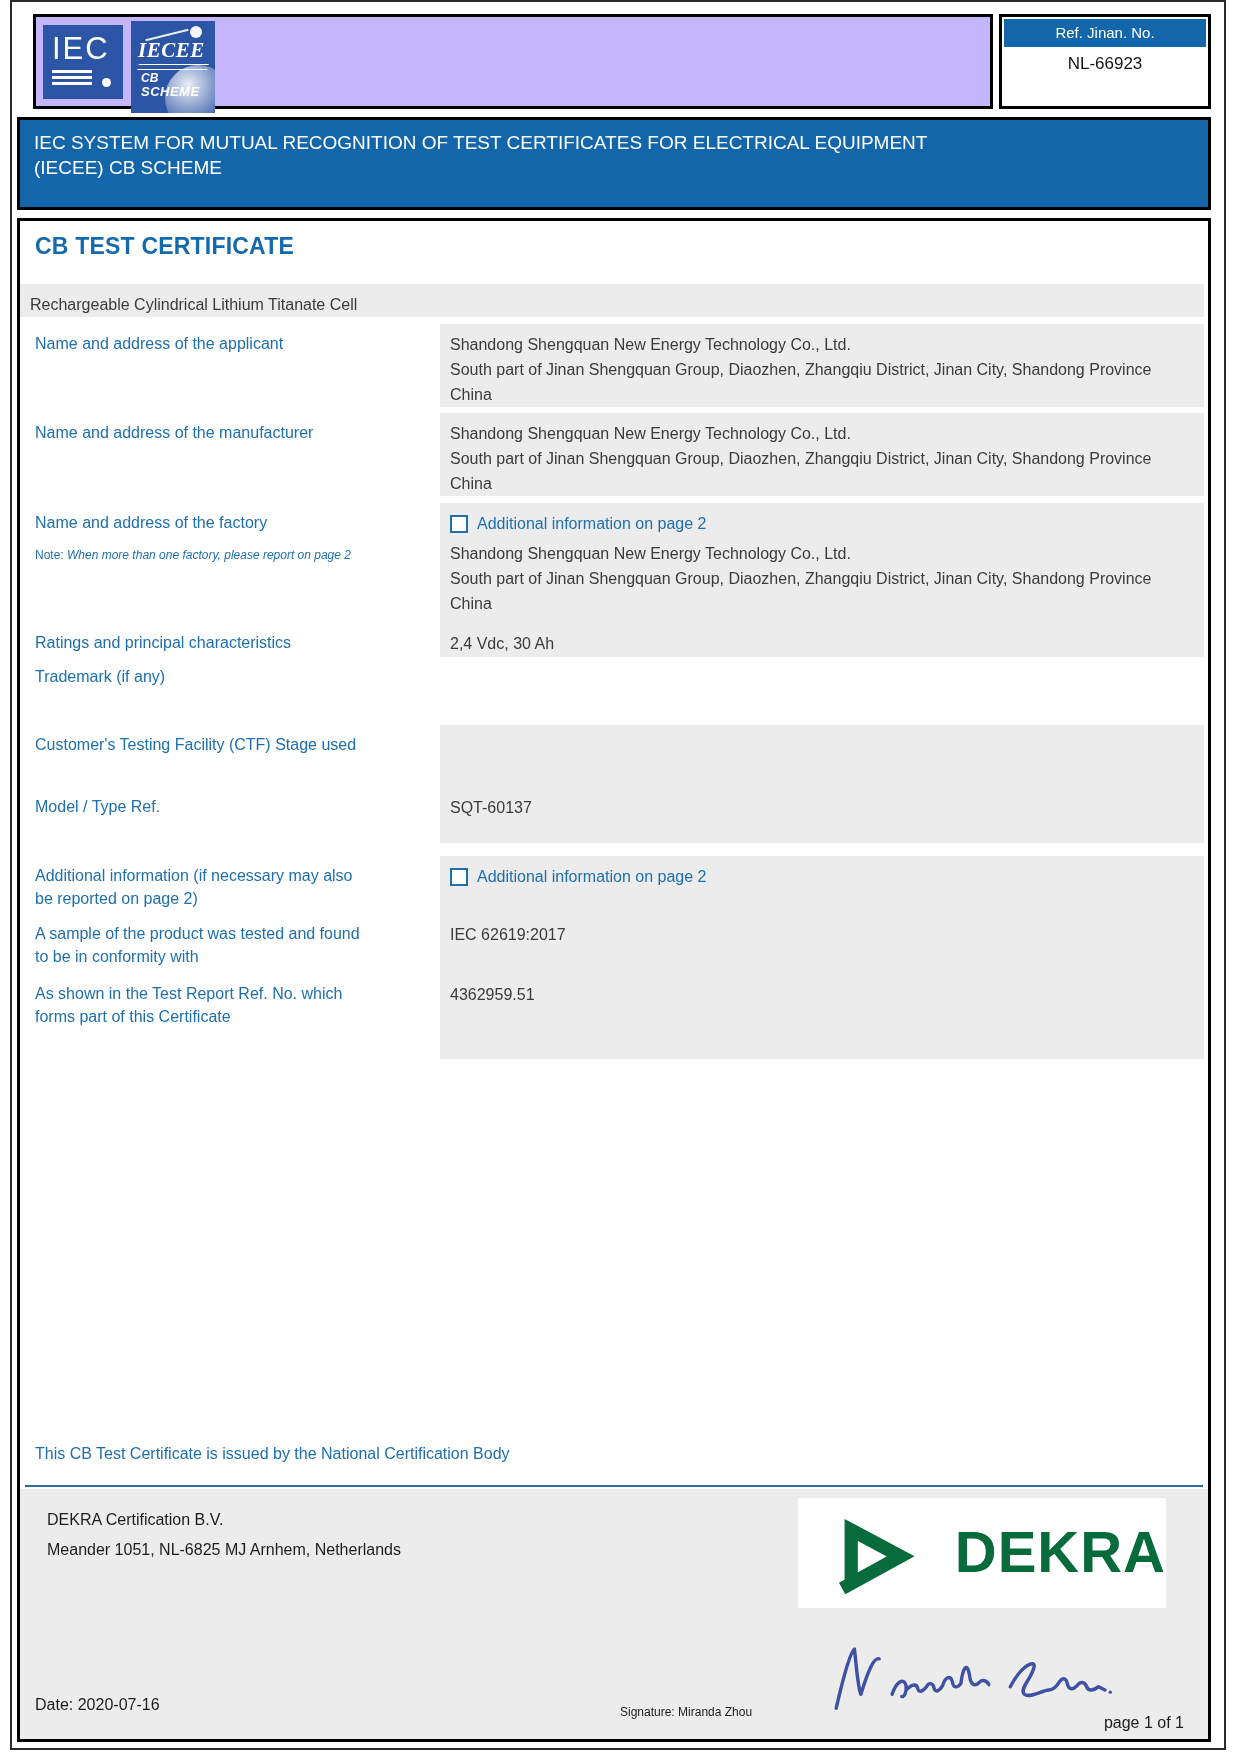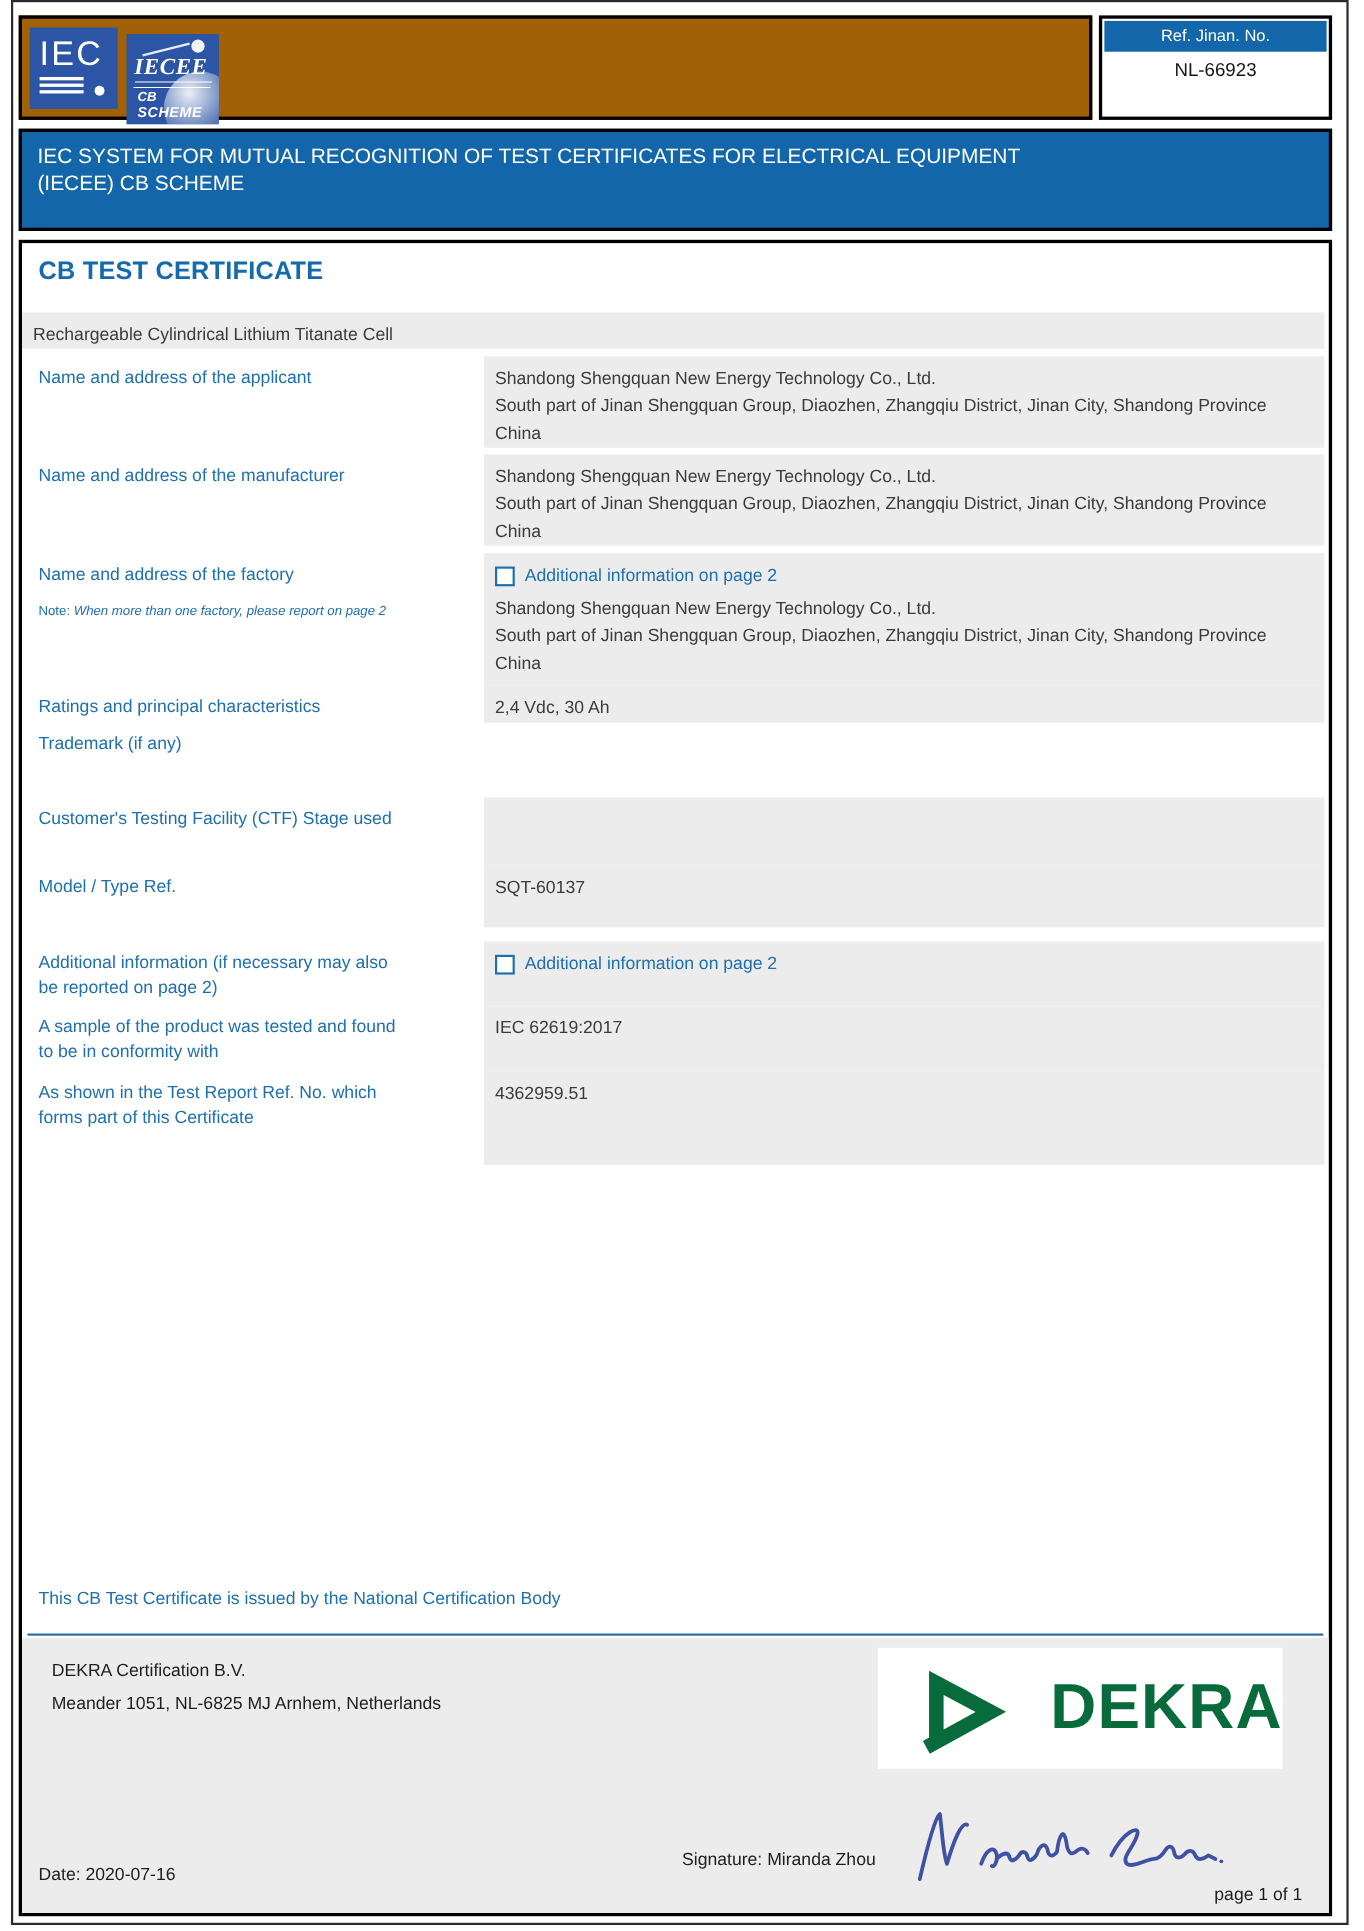--- a/index.html
+++ b/index.html
@@ -2,26 +2,26 @@
 <html><head>
 <meta charset="utf-8">
 <style>
   html,body{margin:0;padding:0;background:#fff;}
   body{width:1240px;height:1755px;position:relative;overflow:hidden;
        font-family:"Liberation Sans","DejaVu Sans",sans-serif;color:#3b3b3b;}
   .page-outer{position:absolute;left:10px;top:0;width:1212px;height:1746px;
        border:2px solid #2b2b2b;}
   
   .header-row{position:absolute;left:17px;top:14px;width:1194px;height:95px;display:flex;gap:6px;}
-  .logo-box{flex:1;border:3px solid #000;background:#a16207;position:relative;}
+  .logo-box{flex:1;border:3px solid #000;background:#c4b5fd;position:relative;margin-left:16px;}
   .iec-logo{position:absolute;left:7px;top:8px;width:80px;height:74px;background:#2c55a5;}
   .iec-text{color:#fff;font-size:31px;letter-spacing:2px;margin:6px 0 0 9px;font-weight:400;}
   .iec-lines span{display:block;height:3px;background:#fff;width:40px;margin:3px 0 0 9px;}
   .iec-dot{position:absolute;right:12px;bottom:12px;width:9px;height:9px;border-radius:50%;background:#fff;}
-  .iecee-logo{position:absolute;left:95px;top:14px;width:84px;height:82px;background:#2c55a5;overflow:hidden;}
+  .iecee-logo{position:absolute;left:95px;top:4px;width:84px;height:92px;background:#2c55a5;overflow:hidden;}
   .iecee-sphere{position:absolute;right:-16px;bottom:-18px;width:66px;height:66px;border-radius:50%;
        background:radial-gradient(circle at 35% 30%,rgba(255,255,255,.9),rgba(255,255,255,.35) 45%,rgba(44,85,165,0) 72%);}
   .iecee-ball{position:absolute;top:5px;right:13px;width:12px;height:12px;border-radius:50%;background:#f2f4fa;}
   .iecee-swoosh{position:absolute;top:13px;left:14px;width:44px;height:2px;background:#e8ecf7;transform:rotate(-14deg);}
   .iecee-name{font-family:"Liberation Serif","DejaVu Serif",serif;font-style:italic;font-weight:bold;
        color:#fff;font-size:21px;margin:17px 0 0 7px;letter-spacing:0.5px;}
   .iecee-underline{width:70px;height:4px;border-top:1px solid #fff;border-bottom:1px solid #fff;margin:1px 0 2px 7px;transform:skewX(-15deg);}
   .iecee-cb{color:#fff;font-style:italic;font-weight:bold;font-size:12px;margin-left:10px;line-height:13px;}
   .iecee-scheme{color:#fff;font-style:italic;font-weight:bold;font-size:13px;margin-left:10px;line-height:14px;letter-spacing:.5px;}
   .ref-box{width:206px;border:3px solid #000;background:#fff;}
@@ -48,21 +48,21 @@
   
   .footer{position:absolute;left:0;right:0;top:1268px;bottom:0;background:#ececec;padding-left:12px;}
   .footer-body{padding:16px 0 0 15px;font-size:16px;line-height:30px;color:#1d1d1d;}
   .footer-body span{display:block;}
   .dekra-box{position:absolute;left:778px;top:9px;width:368px;height:110px;background:#fff;
        display:flex;align-items:center;}
   .dekra-arrow{margin-left:40px;}
   .dekra-text{color:#076b3b;font-weight:bold;font-size:58px;letter-spacing:1px;margin-left:26px;margin-top:-4px;}
   .sig-svg{position:absolute;left:792px;top:144px;width:330px;height:86px;}
   .date-line{position:absolute;left:15px;bottom:25px;font-size:16px;color:#1d1d1d;}
-  .sig-line{position:absolute;left:600px;bottom:39px;font-size:16px;color:#1d1d1d;}
+  .sig-line{position:absolute;left:600px;bottom:20px;font-size:12px;color:#1d1d1d;}
   .page-no{position:absolute;right:24px;bottom:7px;font-size:16px;color:#1d1d1d;}
 </style>
 </head>
 <body>
 
 <div class="page-outer"></div>
 
 <div class="header-row">
   <div class="logo-box">
     <div class="iec-logo">

